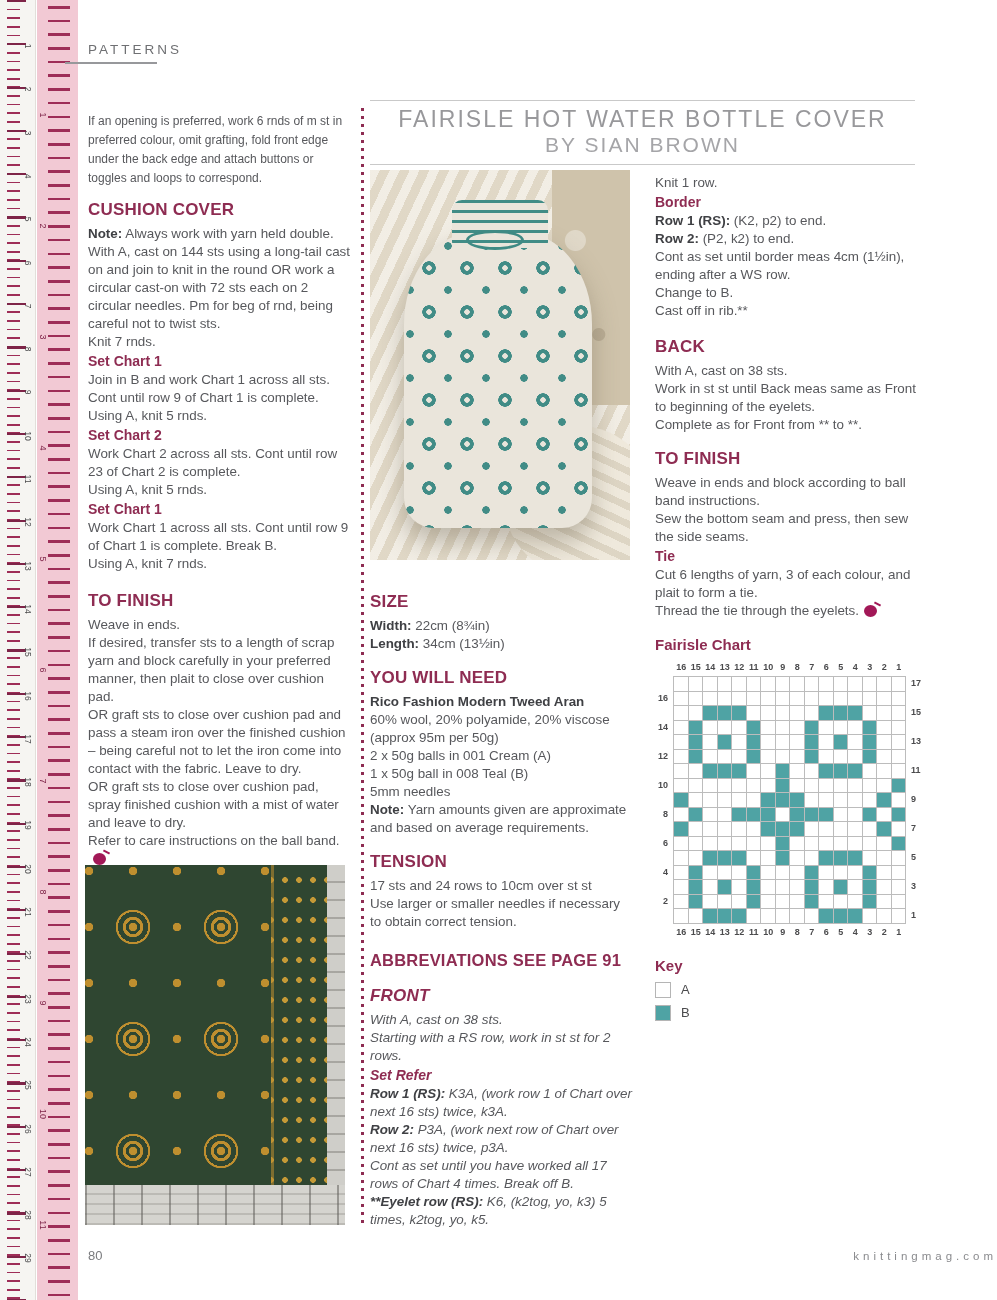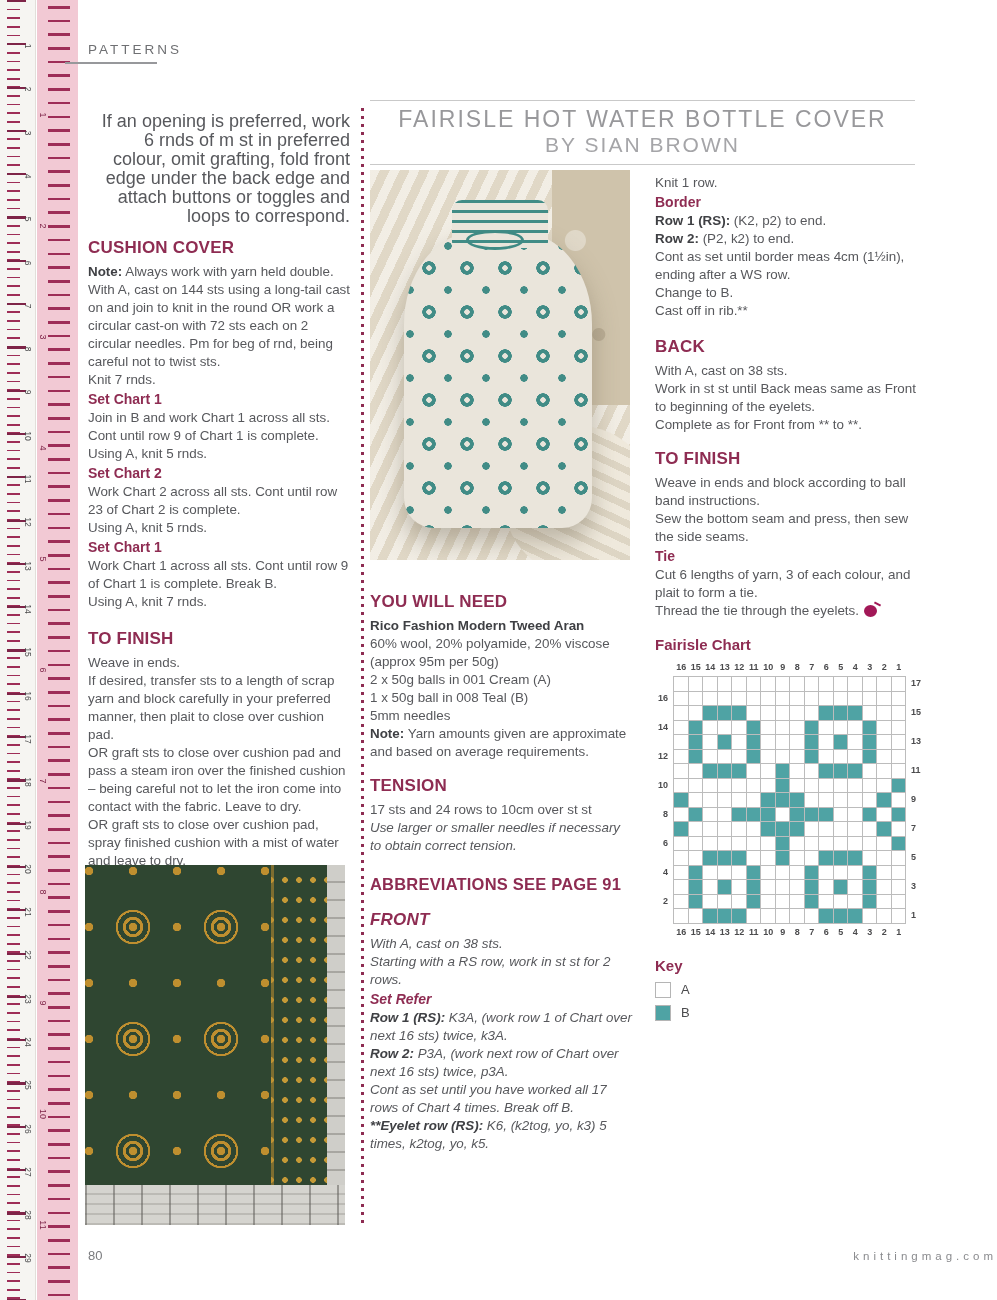--- a/index.html
+++ b/index.html
@@ -39,24 +39,24 @@
   .divider-dotted{position:absolute;left:361px;top:108px;width:3px;height:1118px;
       background-image:repeating-linear-gradient(to bottom,var(--accent) 0 3px,transparent 3px 8px);}
 
   
   .col-left{position:absolute;left:88px;top:112px;width:262px;}
   .col-mid{position:absolute;left:370px;top:592px;width:263px;}
   .col-right{position:absolute;left:655px;top:174px;width:270px;}
   h2{color:var(--accent);font-size:17px;font-weight:bold;letter-spacing:.2px;margin:0 0 5px;}
   h3{color:var(--accent);font-size:15px;font-weight:bold;margin:0 0 8px;}
   .sec{margin-bottom:15px;}
-  .intro{font-size:18px;line-height:19px;margin-bottom:12px;text-align:right;}
+  .intro{font-size:12px;line-height:19px;margin-bottom:12px;}
   .bline{font-size:13.4px;line-height:18px;}
   .bline strong{color:var(--bold);}
-  .ital{font-style:italic;}
+  .ital{}
   .subhead{color:var(--accent);font-weight:bold;font-size:14px;line-height:18px;margin:1px 0;}
 
   
   .ball{display:inline-block;width:13px;height:12px;background:#a21857;border-radius:50%;
         margin-left:5px;vertical-align:-2px;position:relative;}
   .ball::after{content:"";position:absolute;right:-4px;top:-2px;width:7px;height:2px;
         background:#a21857;transform:rotate(28deg);}
 
   
   .title-block{position:absolute;left:370px;top:100px;width:545px;text-align:center;
@@ -230,20 +230,27 @@
     <div class="ph1-blanket"></div>
     <div class="ph1-stone"></div>
     <div class="ph1-knit"></div>
     <div class="bottle"></div>
     <div class="bottle-neck"></div>
     <div class="bottle-tie"></div>
   </div>
 
   <div class="col-mid">
     <div class="sec">
+      <h2>SIZE</h2>
+      <div>
+          <div class="bline"><strong>Width:</strong> 22cm (8¾in)</div>
+          <div class="bline"><strong>Length:</strong> 34cm (13½in)</div>
+        </div>
+    </div>
+    <div class="sec">
       <h2>YOU WILL NEED</h2>
       <div>
           <div class="bline"><strong>Rico Fashion Modern Tweed Aran</strong></div>
           <div class="bline">60% wool, 20% polyamide, 20% viscose</div>
           <div class="bline">(approx 95m per 50g)</div>
           <div class="bline">2 x 50g balls in 001 Cream (A)</div>
           <div class="bline">1 x 50g ball in 008 Teal (B)</div>
           <div class="bline">5mm needles</div>
           <div class="bline"><strong>Note:</strong> Yarn amounts given are approximate and based on average requirements.</div>
         </div>

